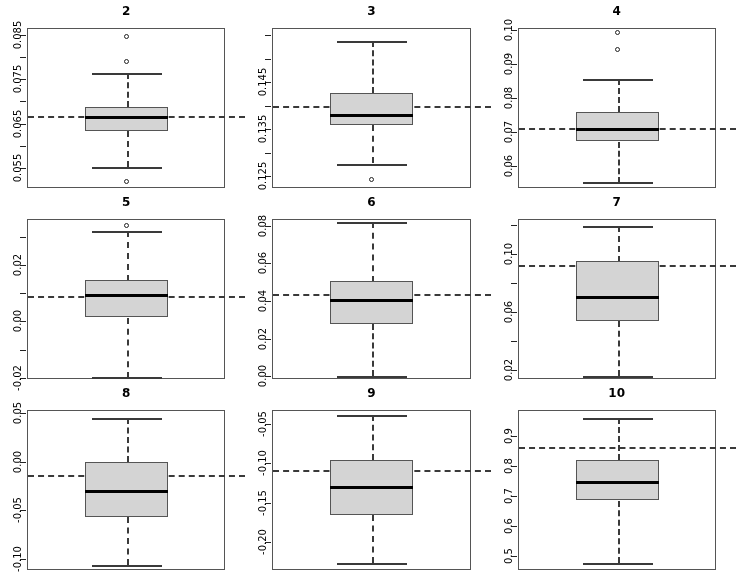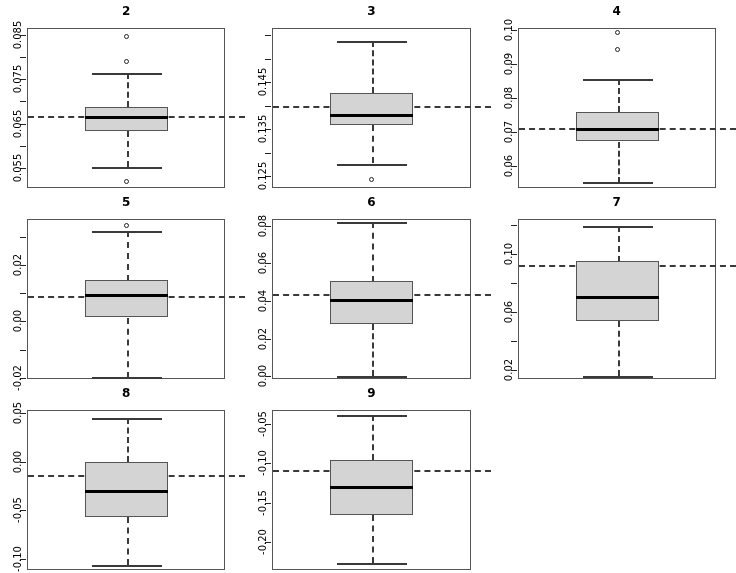--- a/index.html
+++ b/index.html
@@ -238,13 +238,34 @@
       <div class="tick" style="left: 20px; top: 42px;"></div>
       <div class="ticklabel" style="width: 40px; left: -2px; top: 37px;">-0.05</div>
       <div class="hline" style="left: 28px; width: 217.333px; top: 88px; border-top-color: rgb(58, 58, 58);"></div>
       <div class="whisker" style="left: 127px; top: 33px; height: 45.3202px; border-left-color: rgb(58, 58, 58);"></div>
       <div class="whisker" style="left: 127px; top: 133px; height: 47.6847px; border-left-color: rgb(58, 58, 58);"></div>
       <div class="cap" style="left: 92px; width: 70px; top: 33px; background: rgb(58, 58, 58);"></div>
       <div class="cap" style="left: 92px; width: 70px; top: 181px; background: rgb(58, 58, 58);"></div>
       <div class="box" style="left: 85px; top: 78px; width: 83px; height: 55px; background: rgb(212, 212, 212); border-color: rgb(85, 85, 85);"></div>
       <div class="median" style="left: 85px; width: 83px; top: 104px; background: rgb(0, 0, 0);"></div>
     </div>
+    <div class="panel">
+      <div class="panel-title" style="left: 27px; width: 198.333px;">10</div>
+      <div class="plotbox" style="left: 27px; top: 28px; width: 198.333px; height: 160px;"></div>
+      <div class="tick" style="left: 20px; top: 174px;"></div>
+      <div class="ticklabel" style="width: 40px; left: -2px; top: 169px;">0.5</div>
+      <div class="tick" style="left: 20px; top: 144px;"></div>
+      <div class="ticklabel" style="width: 40px; left: -2px; top: 139px;">0.6</div>
+      <div class="tick" style="left: 20px; top: 114px;"></div>
+      <div class="ticklabel" style="width: 40px; left: -2px; top: 109px;">0.7</div>
+      <div class="tick" style="left: 20px; top: 84px;"></div>
+      <div class="ticklabel" style="width: 40px; left: -2px; top: 79px;">0.8</div>
+      <div class="tick" style="left: 20px; top: 54px;"></div>
+      <div class="ticklabel" style="width: 40px; left: -2px; top: 49px;">0.9</div>
+      <div class="hline" style="left: 28px; width: 217.333px; top: 65px; border-top-color: rgb(58, 58, 58);"></div>
+      <div class="whisker" style="left: 127px; top: 36px; height: 41.9623px; border-left-color: rgb(58, 58, 58);"></div>
+      <div class="whisker" style="left: 127px; top: 119px; height: 62.1887px; border-left-color: rgb(58, 58, 58);"></div>
+      <div class="cap" style="left: 92px; width: 70px; top: 36px; background: rgb(58, 58, 58);"></div>
+      <div class="cap" style="left: 92px; width: 70px; top: 181px; background: rgb(58, 58, 58);"></div>
+      <div class="box" style="left: 85px; top: 78px; width: 83px; height: 40px; background: rgb(212, 212, 212); border-color: rgb(85, 85, 85);"></div>
+      <div class="median" style="left: 85px; width: 83px; top: 99px; background: rgb(0, 0, 0);"></div>
+    </div>
   </div>
 
 </body></html>

